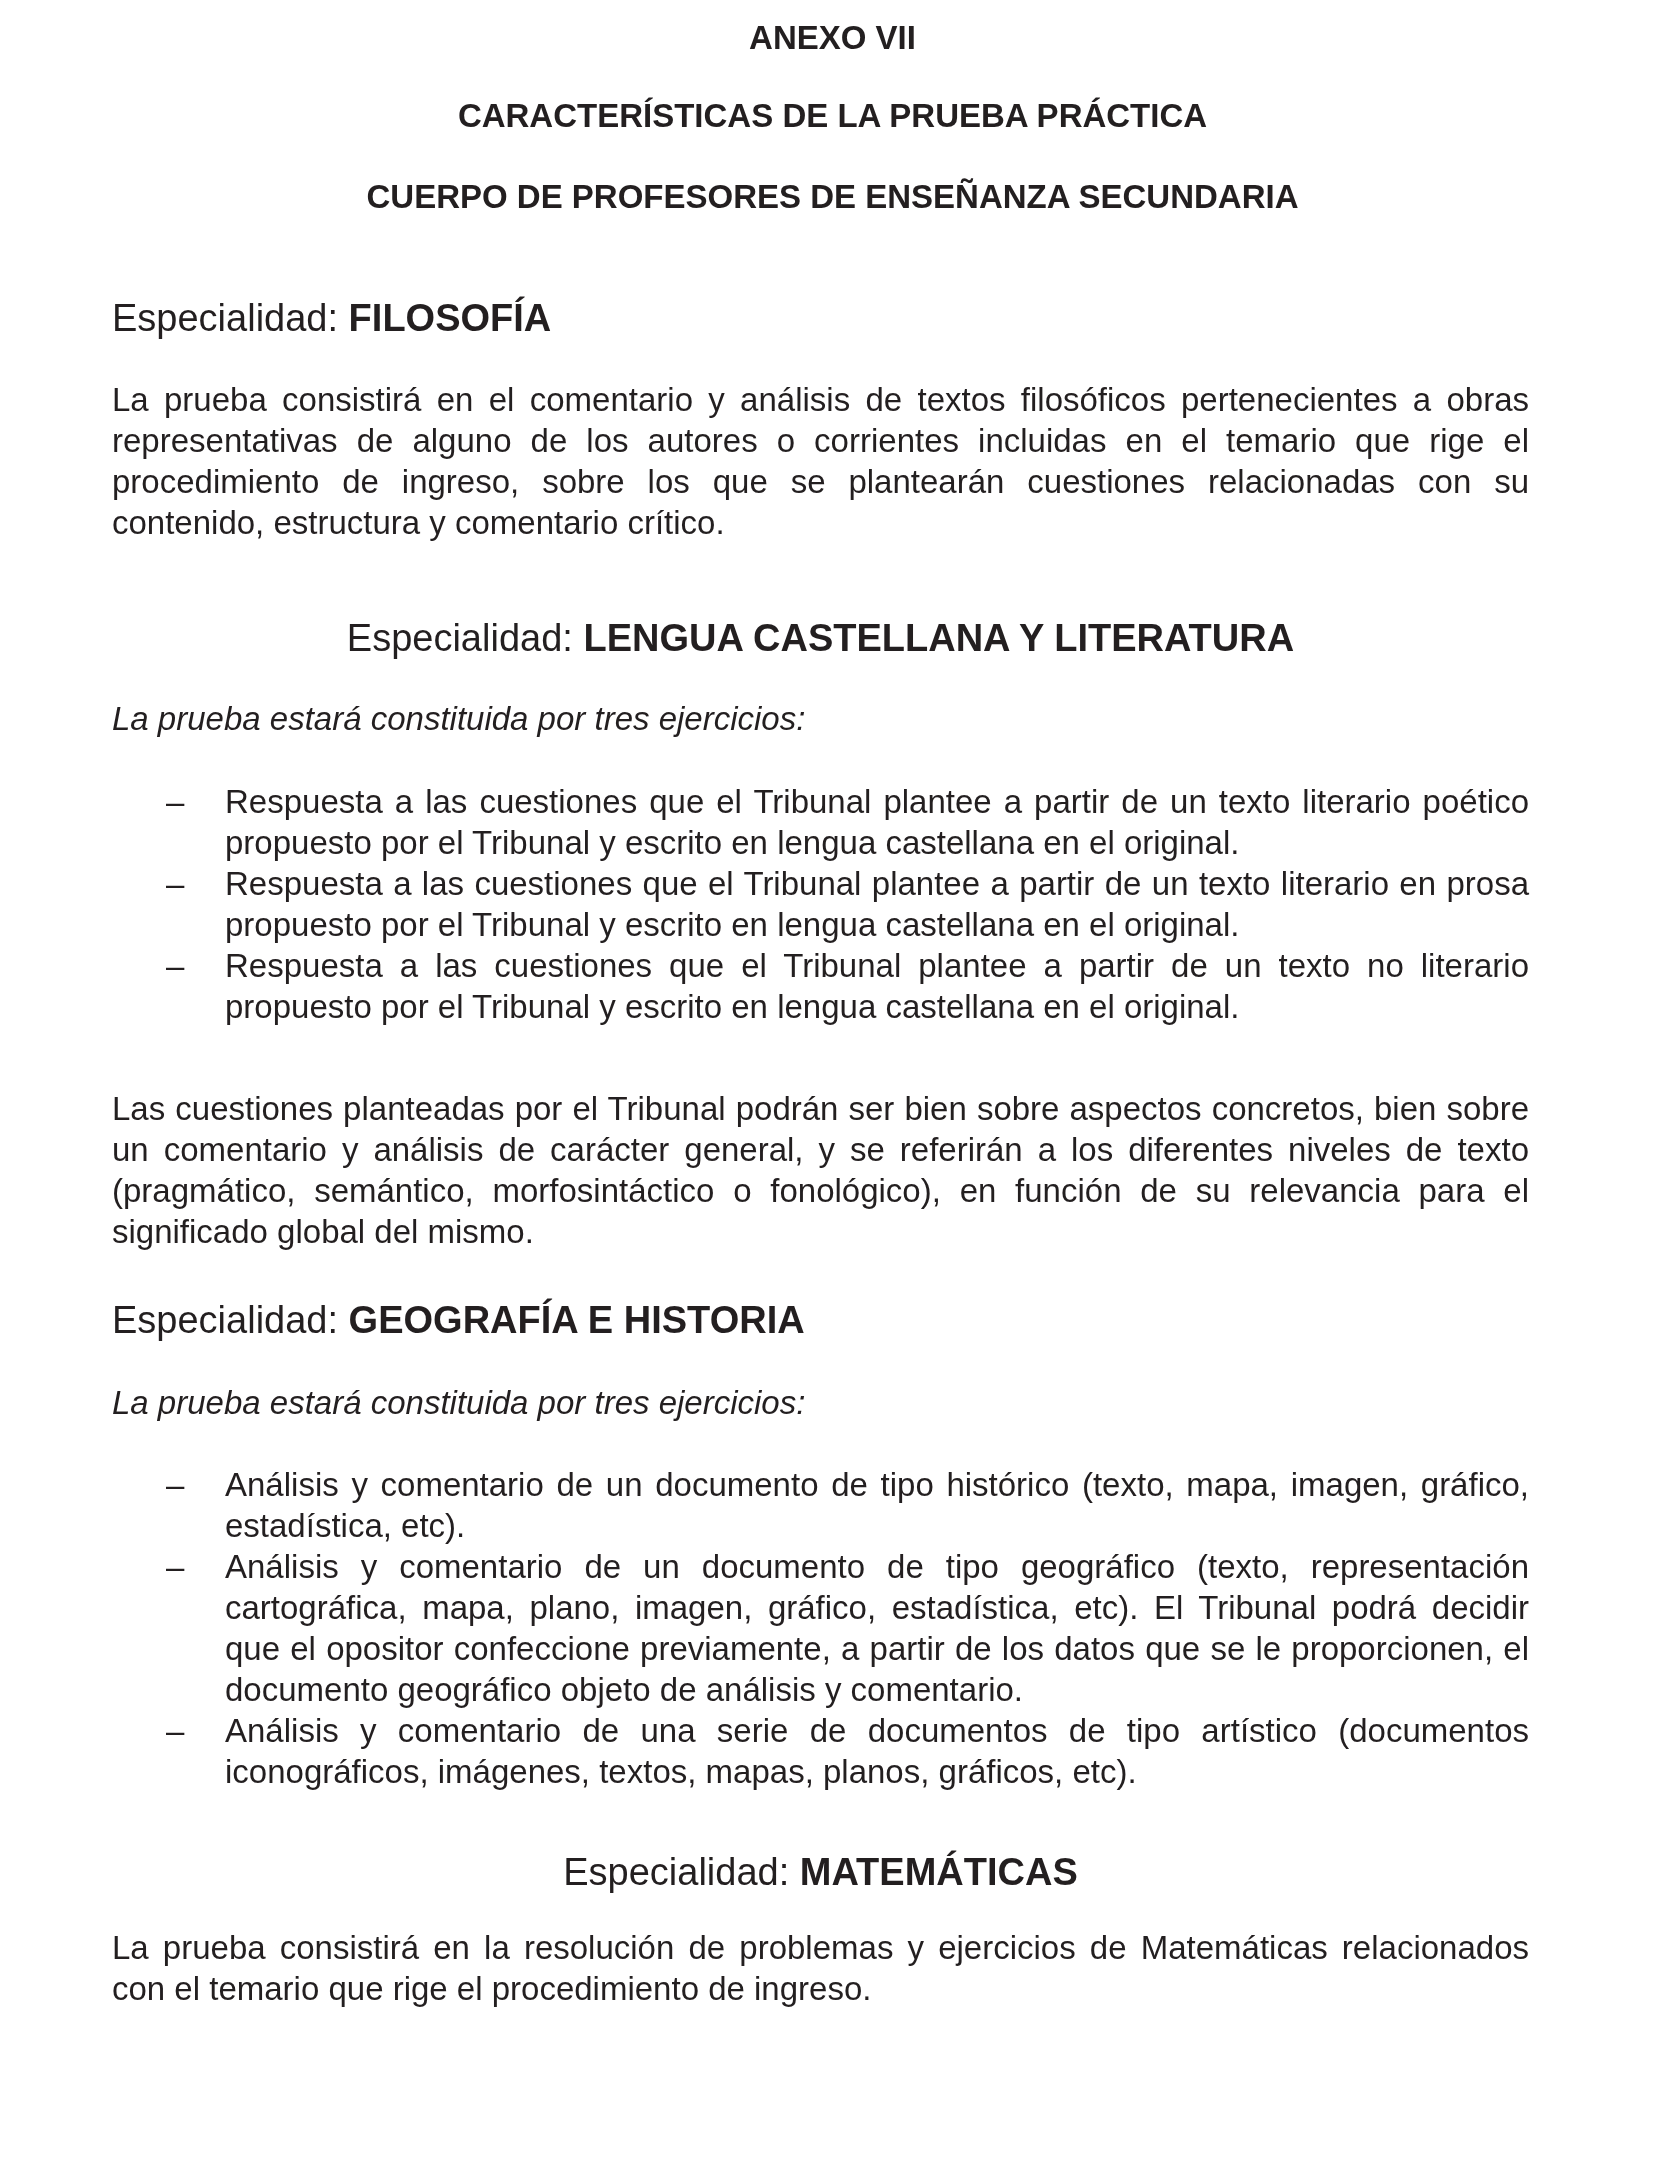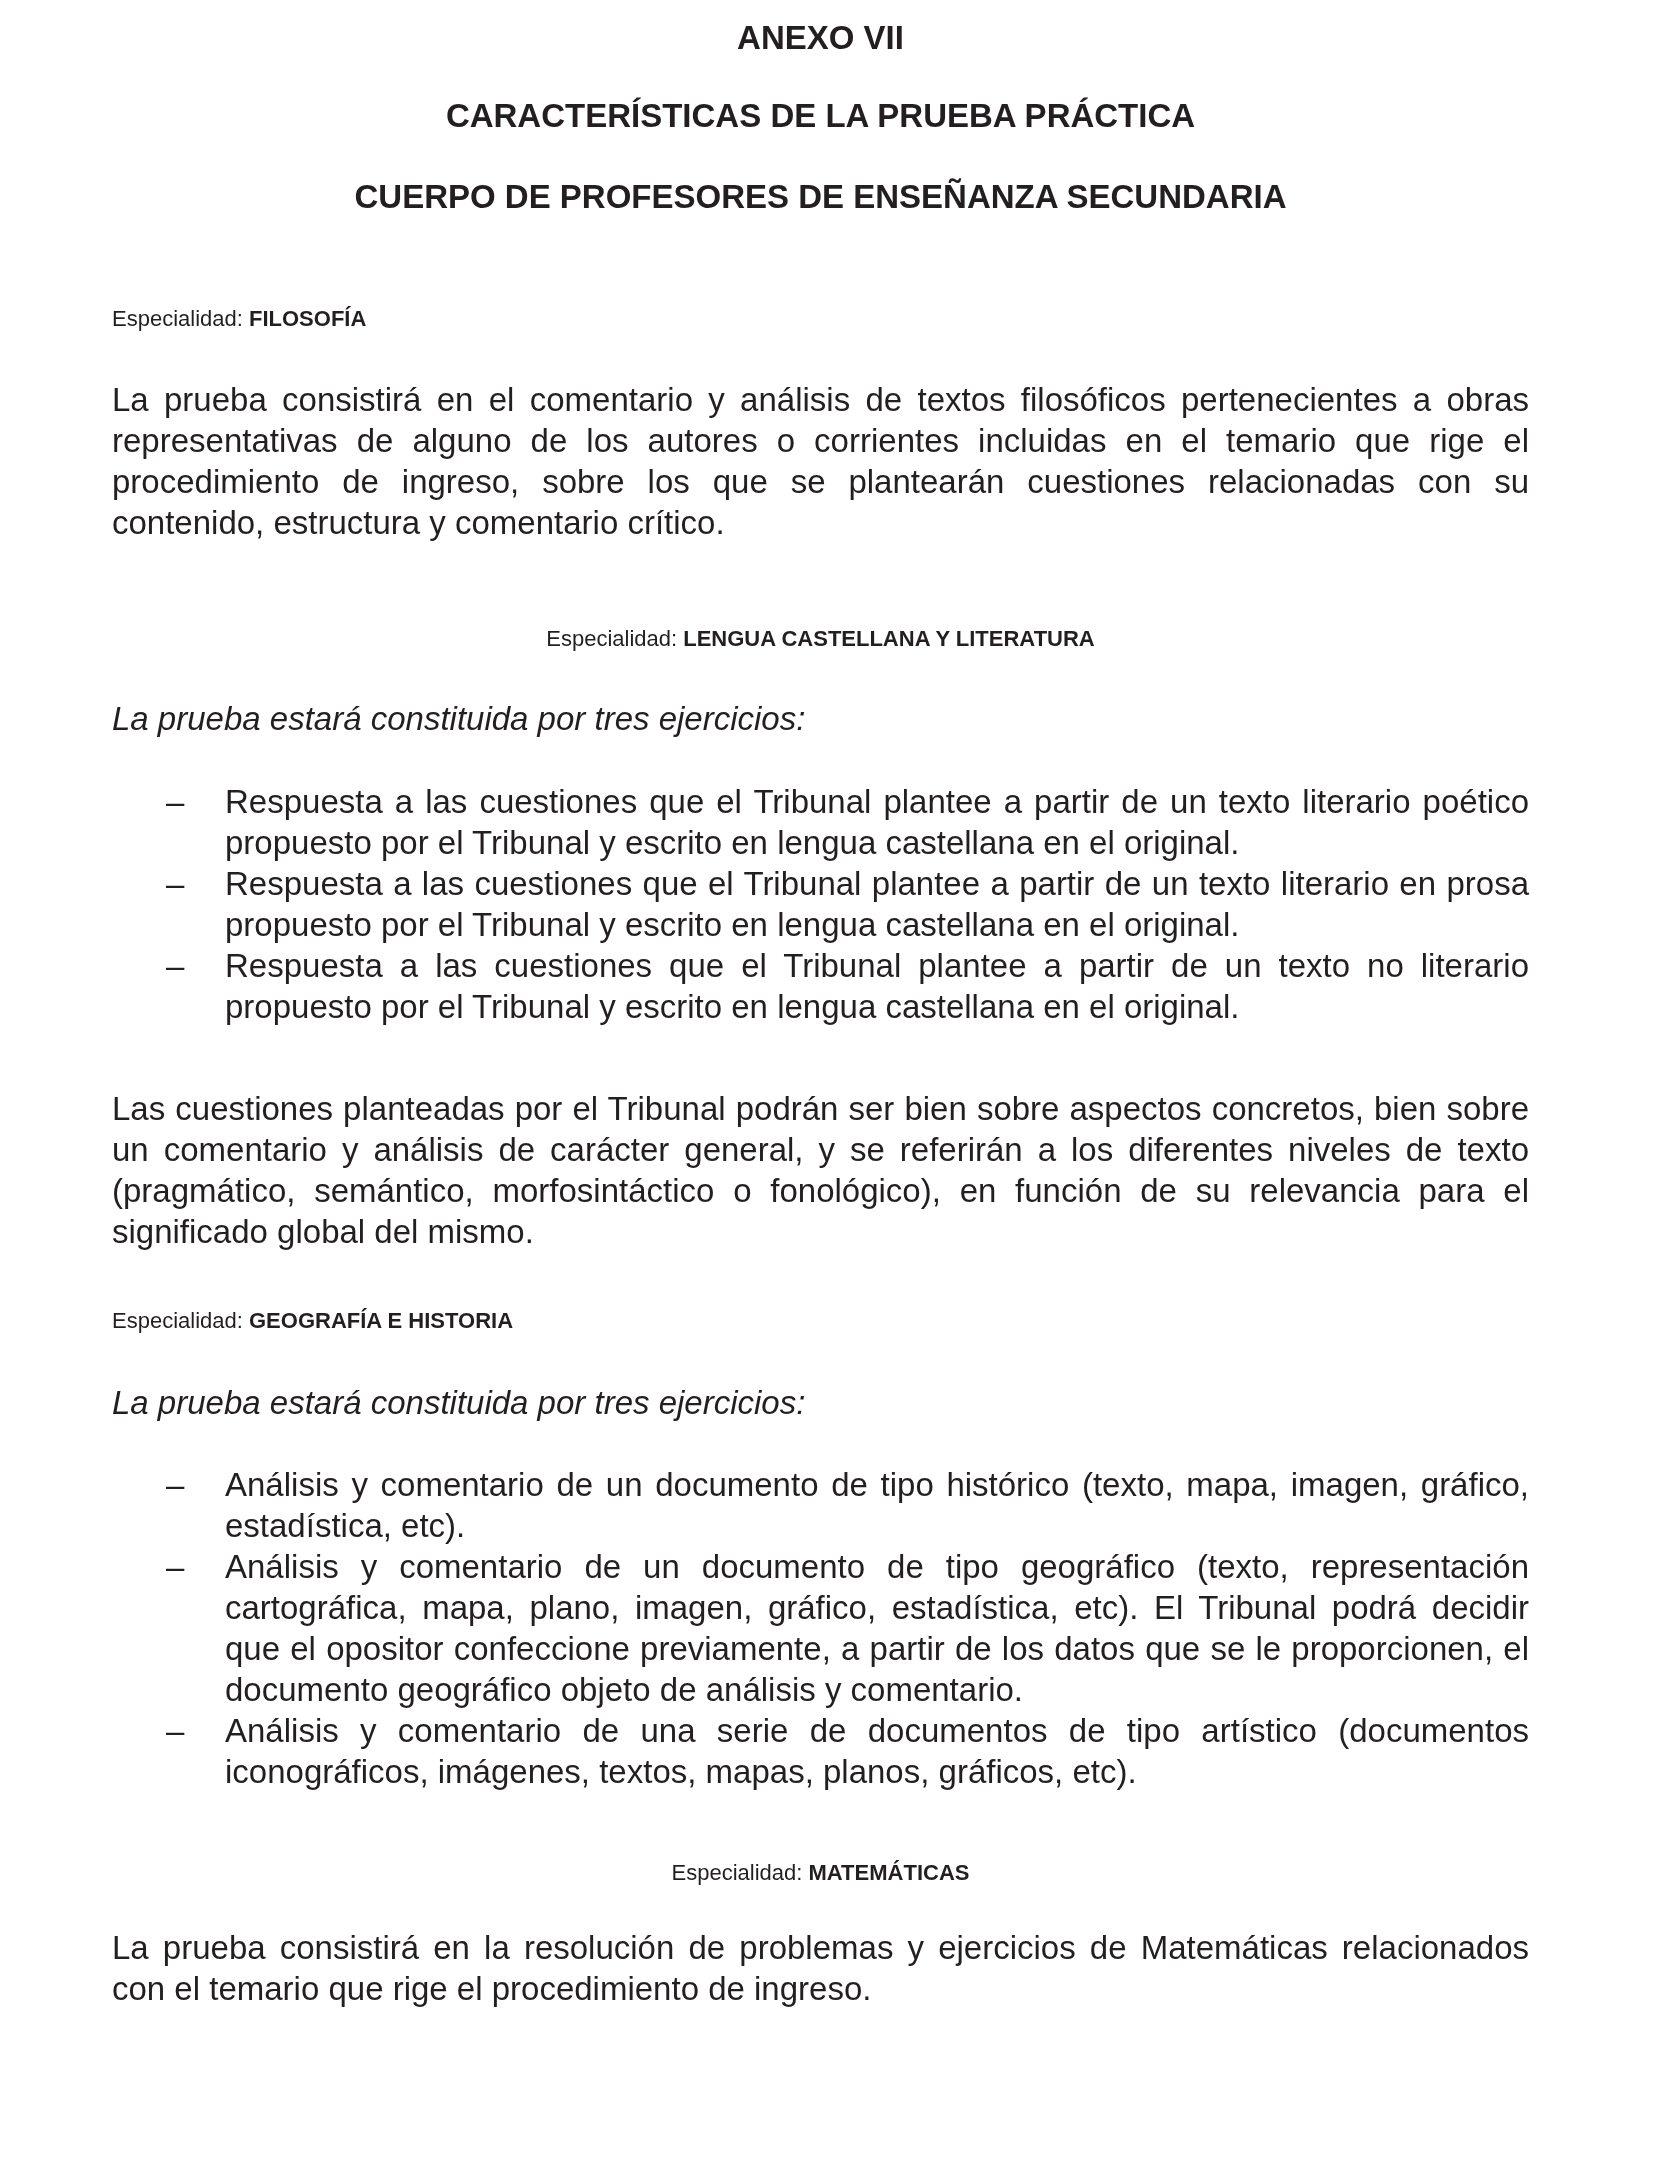--- a/index.html
+++ b/index.html
@@ -17,30 +17,30 @@
       top: 0;
       width: 1417px;
     }
     .center-title {
       text-align: center;
       font-weight: bold;
       font-size: 33px;
       line-height: 41px;
       margin: 0;
       position: absolute;
-      left: 0;
+      left: 12px;
       width: 1417px;
     }
     #t1 { top: 16.6px; }
     #t2 { top: 95px; }
     #t3 { top: 176px; }
 
     .block { position: absolute; left: 0; width: 1417px; }
     .spec {
-      font-size: 22px;
+      font-size: 38px;
       line-height: 41px;
       margin: 0;
       white-space: nowrap;
     }
     .spec .val { font-weight: bold; }
     .para {
       font-size: 33px;
       line-height: 41px;
       margin: 0;
       text-align: justify;

